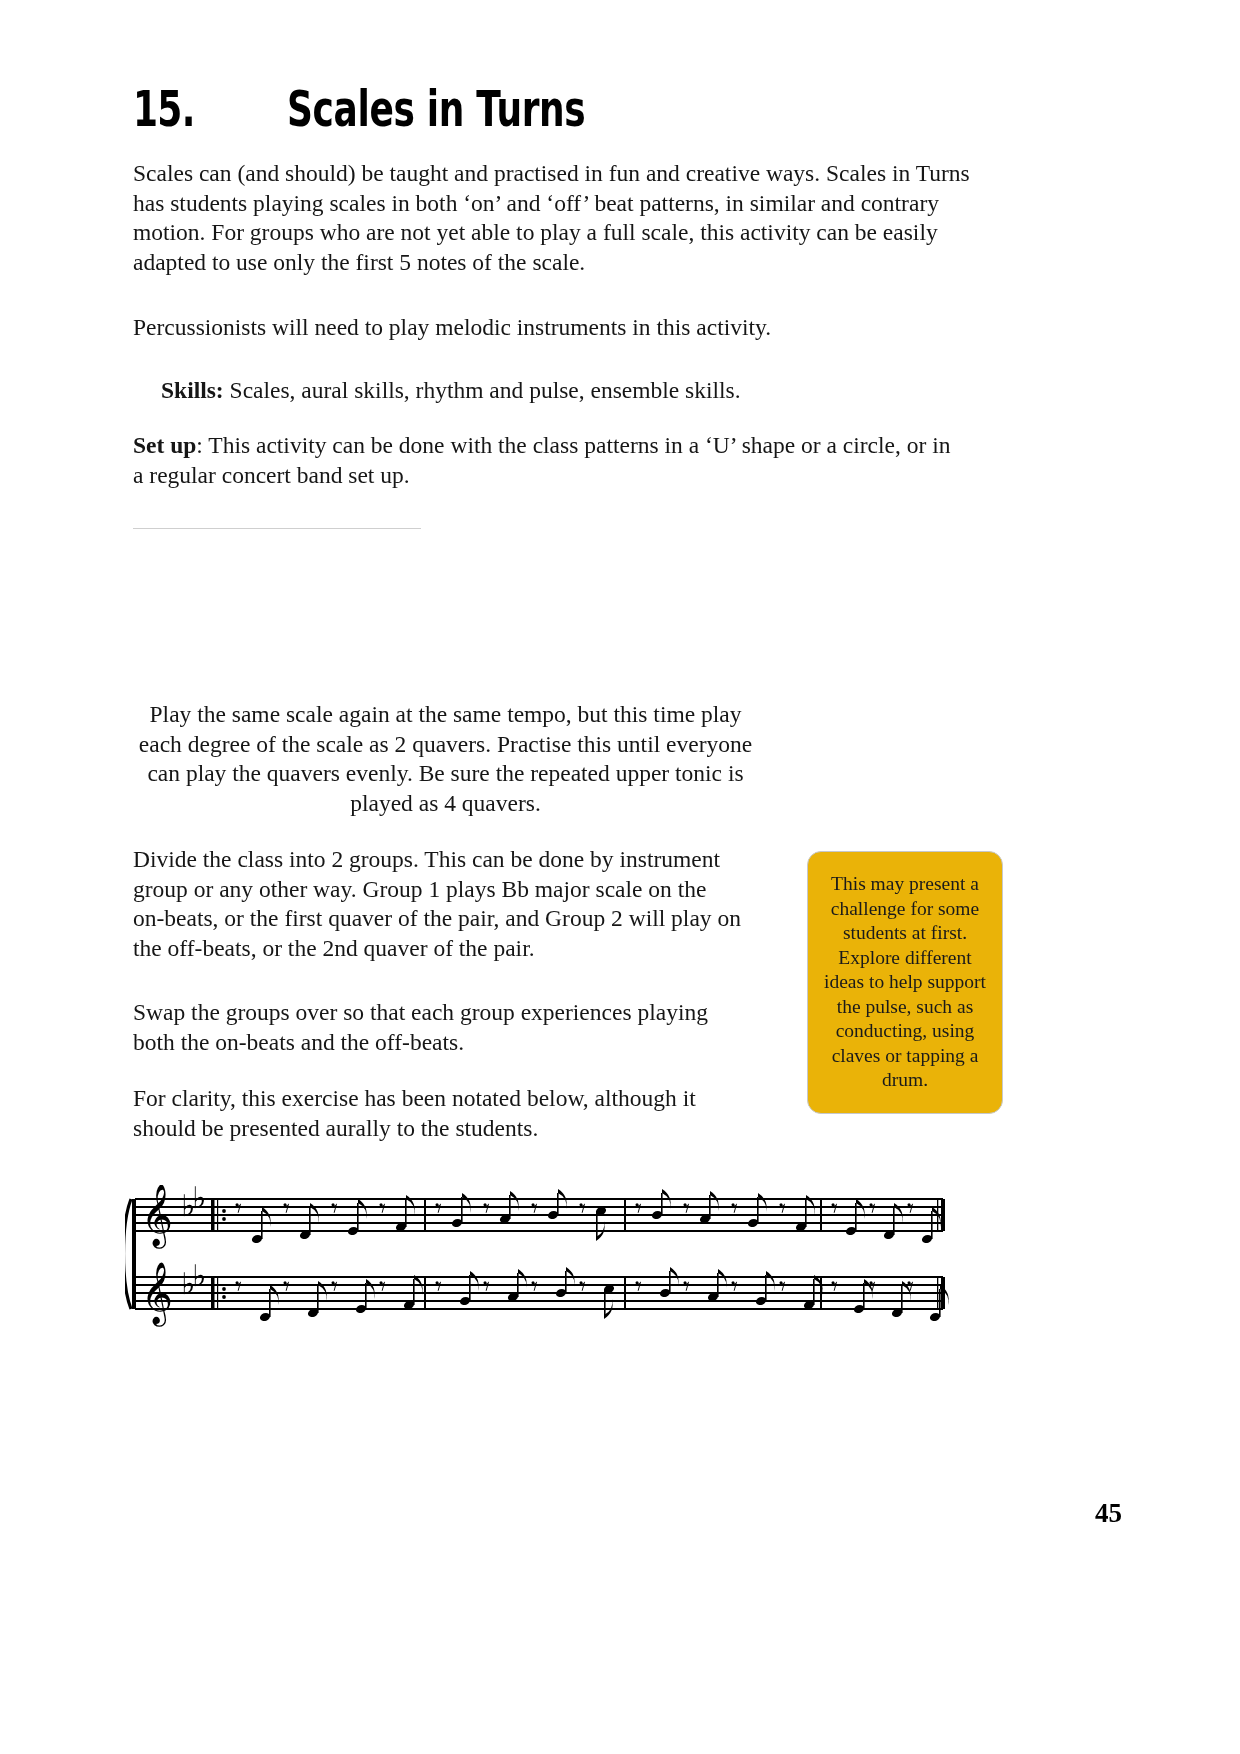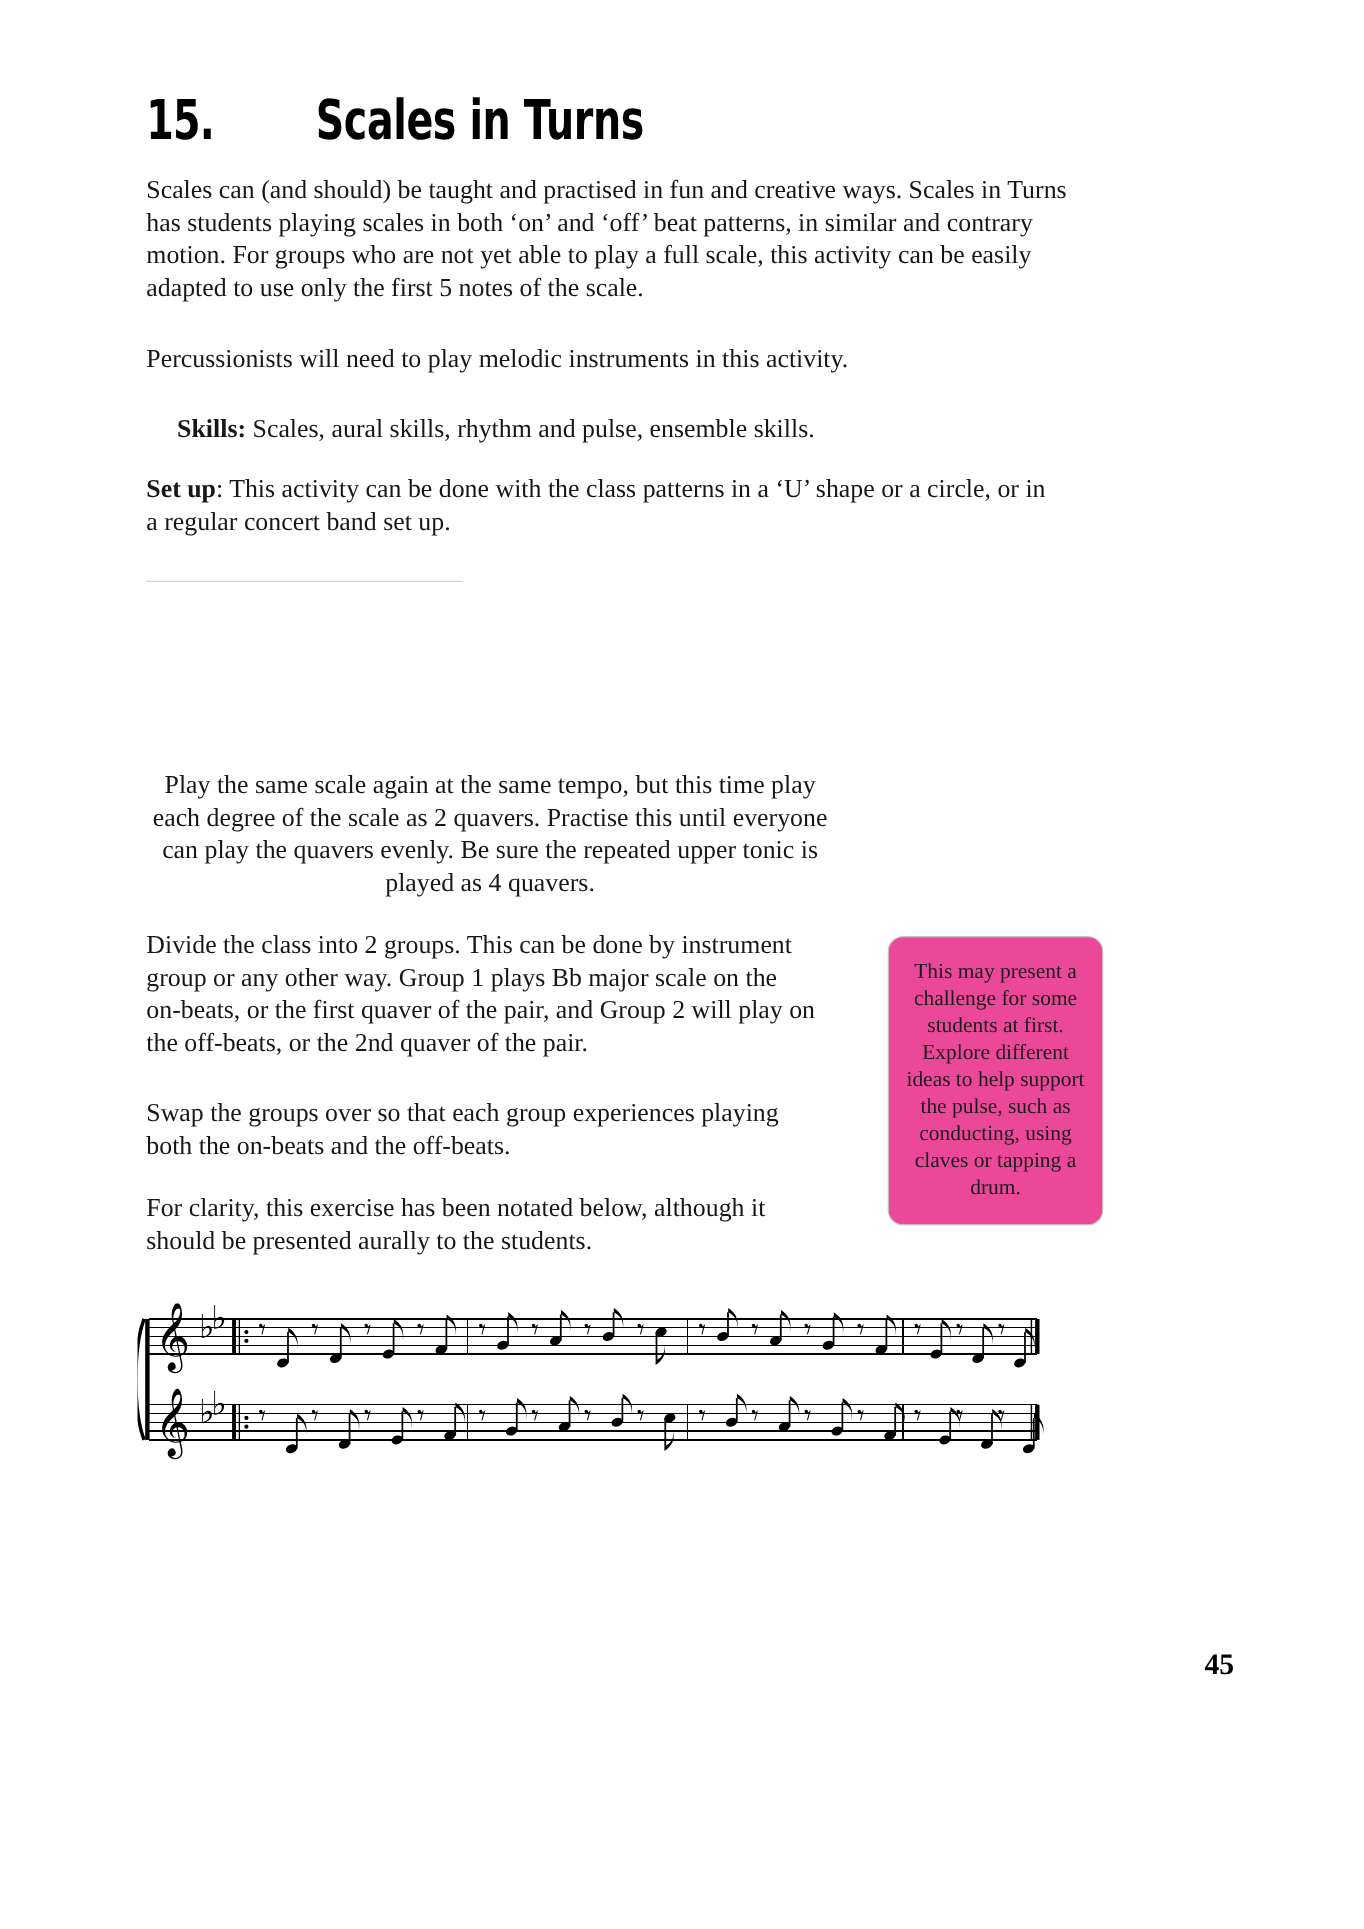--- a/index.html
+++ b/index.html
@@ -82,21 +82,21 @@
   #step5-para  { left: 133px; top: 1084px; width: 580px; }
 
   
   .callout {
     position: absolute;
     left: 807px;
     top: 851px;
     width: 196px;
     height: 263px;
     box-sizing: border-box;
-    background: #ec4899;
+    background: #eab308;
     border: 1px solid #c6c8cc;
     border-radius: 14px;
     display: flex;
     align-items: center;
     justify-content: center;
     padding: 10px 14px;
   }
   .callout-text {
     font-family: "Liberation Serif", "DejaVu Serif", serif;
     font-size: 19.5px;

